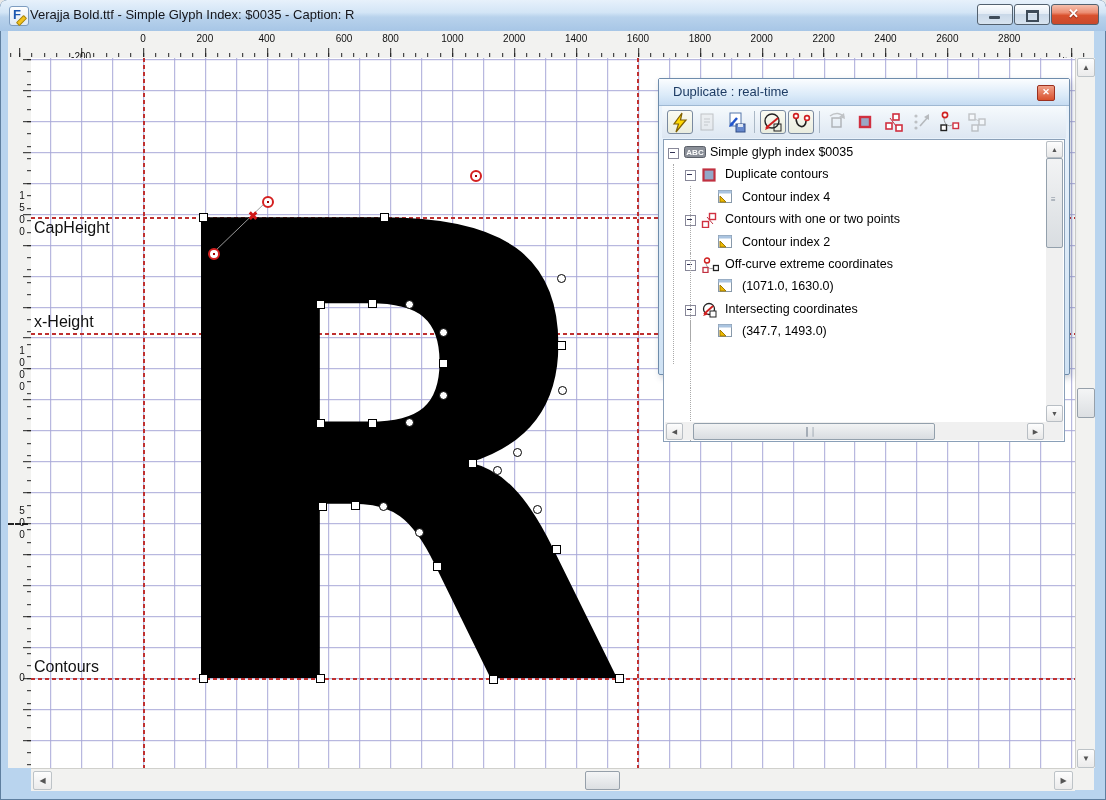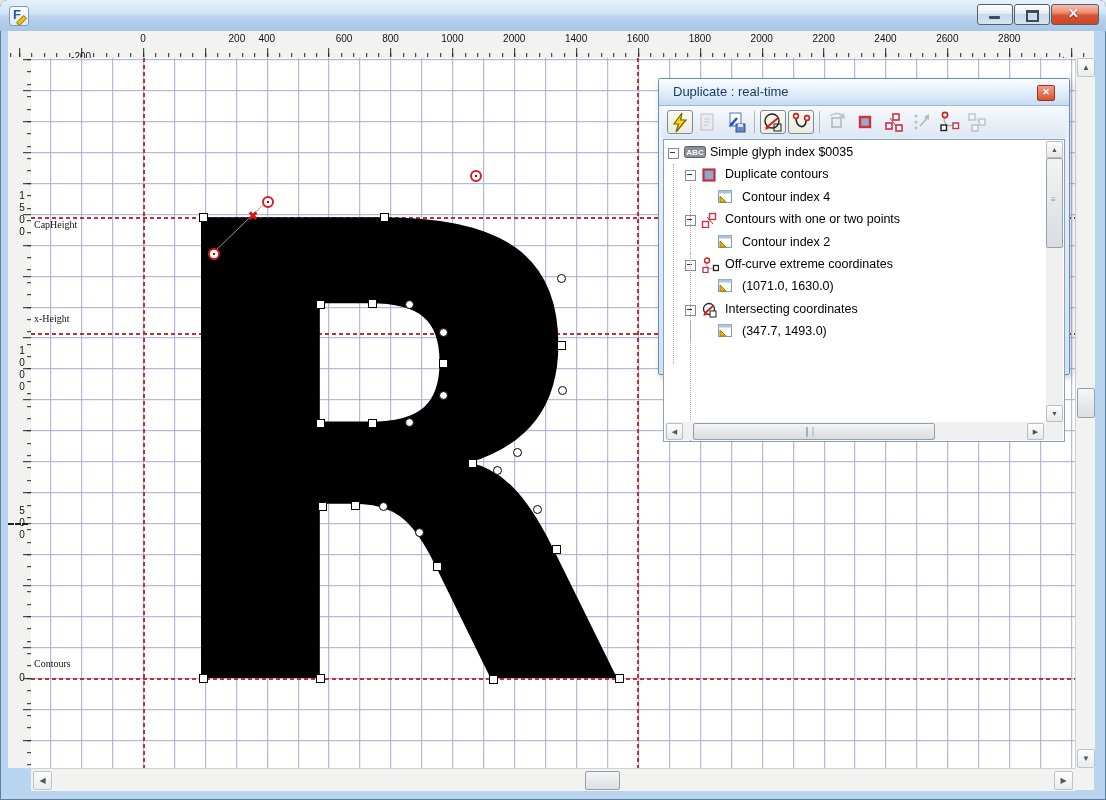--- a/index.html
+++ b/index.html
@@ -40,21 +40,21 @@
   
   #canvas{position:absolute;left:31px;top:58px;width:1044px;height:710px;background:#fff;overflow:hidden;
     background-image:
       repeating-linear-gradient(90deg,#a7a7d7 0 1px,transparent 1px 30.94px),
       repeating-linear-gradient(180deg,#a7a7d7 0 1px,transparent 1px 30.94px);
     background-position:19.2px 1.2px;}
   .hguide{position:absolute;left:0;width:1044px;height:2px;
     background:repeating-linear-gradient(90deg,#bf3030 0 4px,transparent 4px 7px);}
   .vguide{position:absolute;top:0;height:710px;width:2px;
     background:repeating-linear-gradient(180deg,#bf3030 0 4px,transparent 4px 7px);}
-  .guide-label{position:absolute;left:3px;font-size:10px;color:#111;background:transparent;font-family:Liberation Serif, serif;}
+  .guide-label{position:absolute;left:3px;font-size:16px;color:#111;background:transparent;}
   #glyph-svg{position:absolute;left:0;top:0;}
   #glyph-svg text{font-family:"DejaVu Sans",sans-serif;font-weight:bold;fill:#000;}
   .pt{position:absolute;width:7px;height:7px;background:#fff;border:1px solid #000;margin:-4px 0 0 -4px;}
   .pt.off{border-radius:50%;}
   .pt.red{width:8px;height:8px;border-radius:50%;border:2px solid #d42020;margin:-5px 0 0 -5px;
     background:radial-gradient(circle,#a00000 0 1.4px,#fff 1.5px);}
   .xmark{position:absolute;color:#d01818;font-size:12px;font-weight:bold;transform:translate(-50%,-56%);}
   .ruler-marker{position:absolute;top:48px;}
   
   .sb-track-v{position:absolute;left:1075px;top:58px;width:19px;height:710px;background:#f2f2f0;border-left:1px solid #d0d0cc;}
@@ -97,38 +97,39 @@
 </head>
 <body>
 
 <div id="win">
 
   <div id="titlebar">
     <div id="app-icon">
       <span class="f">F</span>
       <span class="pen"></span>
     </div>
+    <span id="title-text">Verajja Bold.ttf - Simple Glyph Index: $0035 - Caption: R</span>
     <div class="caption-btn" id="btn-min">
         <span class="glyph"></span>
       </div>
     <div class="caption-btn" id="btn-max">
         <span class="glyph"></span>
       </div>
     <div class="caption-btn" id="btn-close">
         <span class="glyph">✕</span>
       </div>
   </div>
 
   <div id="corner-tl"></div>
   <div id="hruler">
     <div id="hruler-minor"></div>
     <div id="hruler-major"></div>
   <span class="num" style="left: 73.1265px; margin-top: 18px;">-200</span>
       <span class="num" style="left: 135px;">0</span>
-      <span class="num" style="left: 196.874px; margin-left: 32px;">200</span>
+      <span class="num" style="left: 196.874px;">200</span>
       <span class="num" style="left: 258.747px;">400</span>
       <span class="num" style="left: 336px;">600</span>
       <span class="num" style="left: 382.494px;">800</span>
       <span class="num" style="left: 444.368px;">1000</span>
       <span class="num" style="left: 506.241px;">2000</span>
       <span class="num" style="left: 568.115px;">1400</span>
       <span class="num" style="left: 629.988px;">1600</span>
       <span class="num" style="left: 691.862px;">1800</span>
       <span class="num" style="left: 753.735px;">2000</span>
       <span class="num" style="left: 815.609px;">2200</span>

